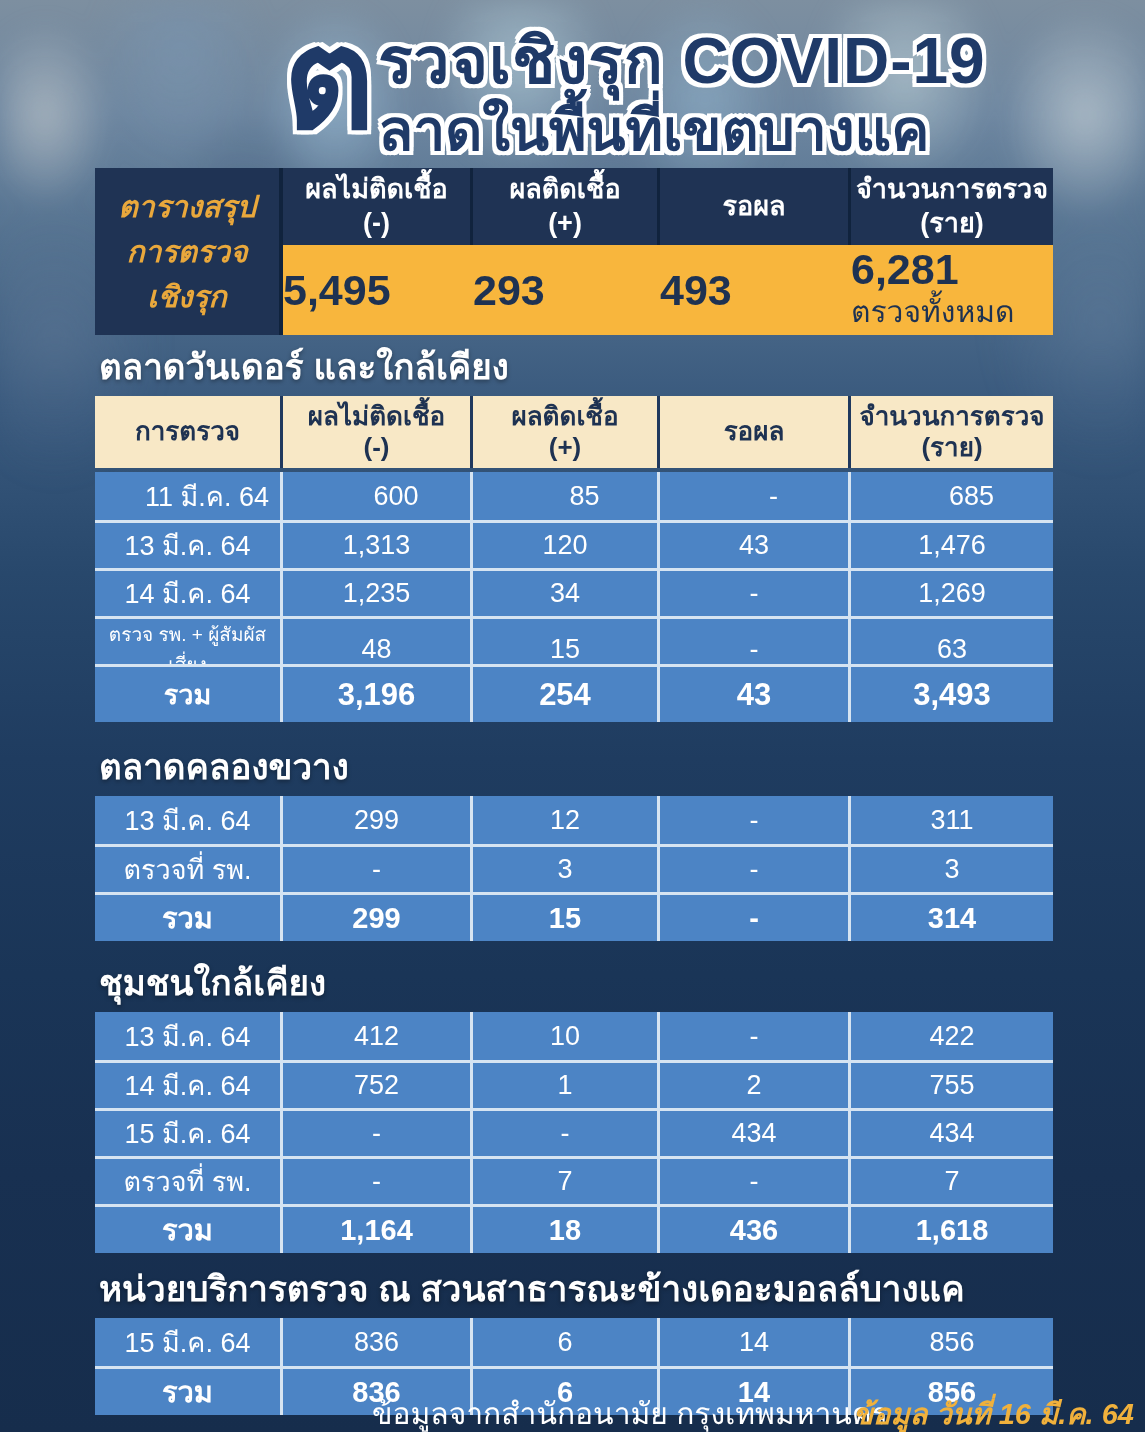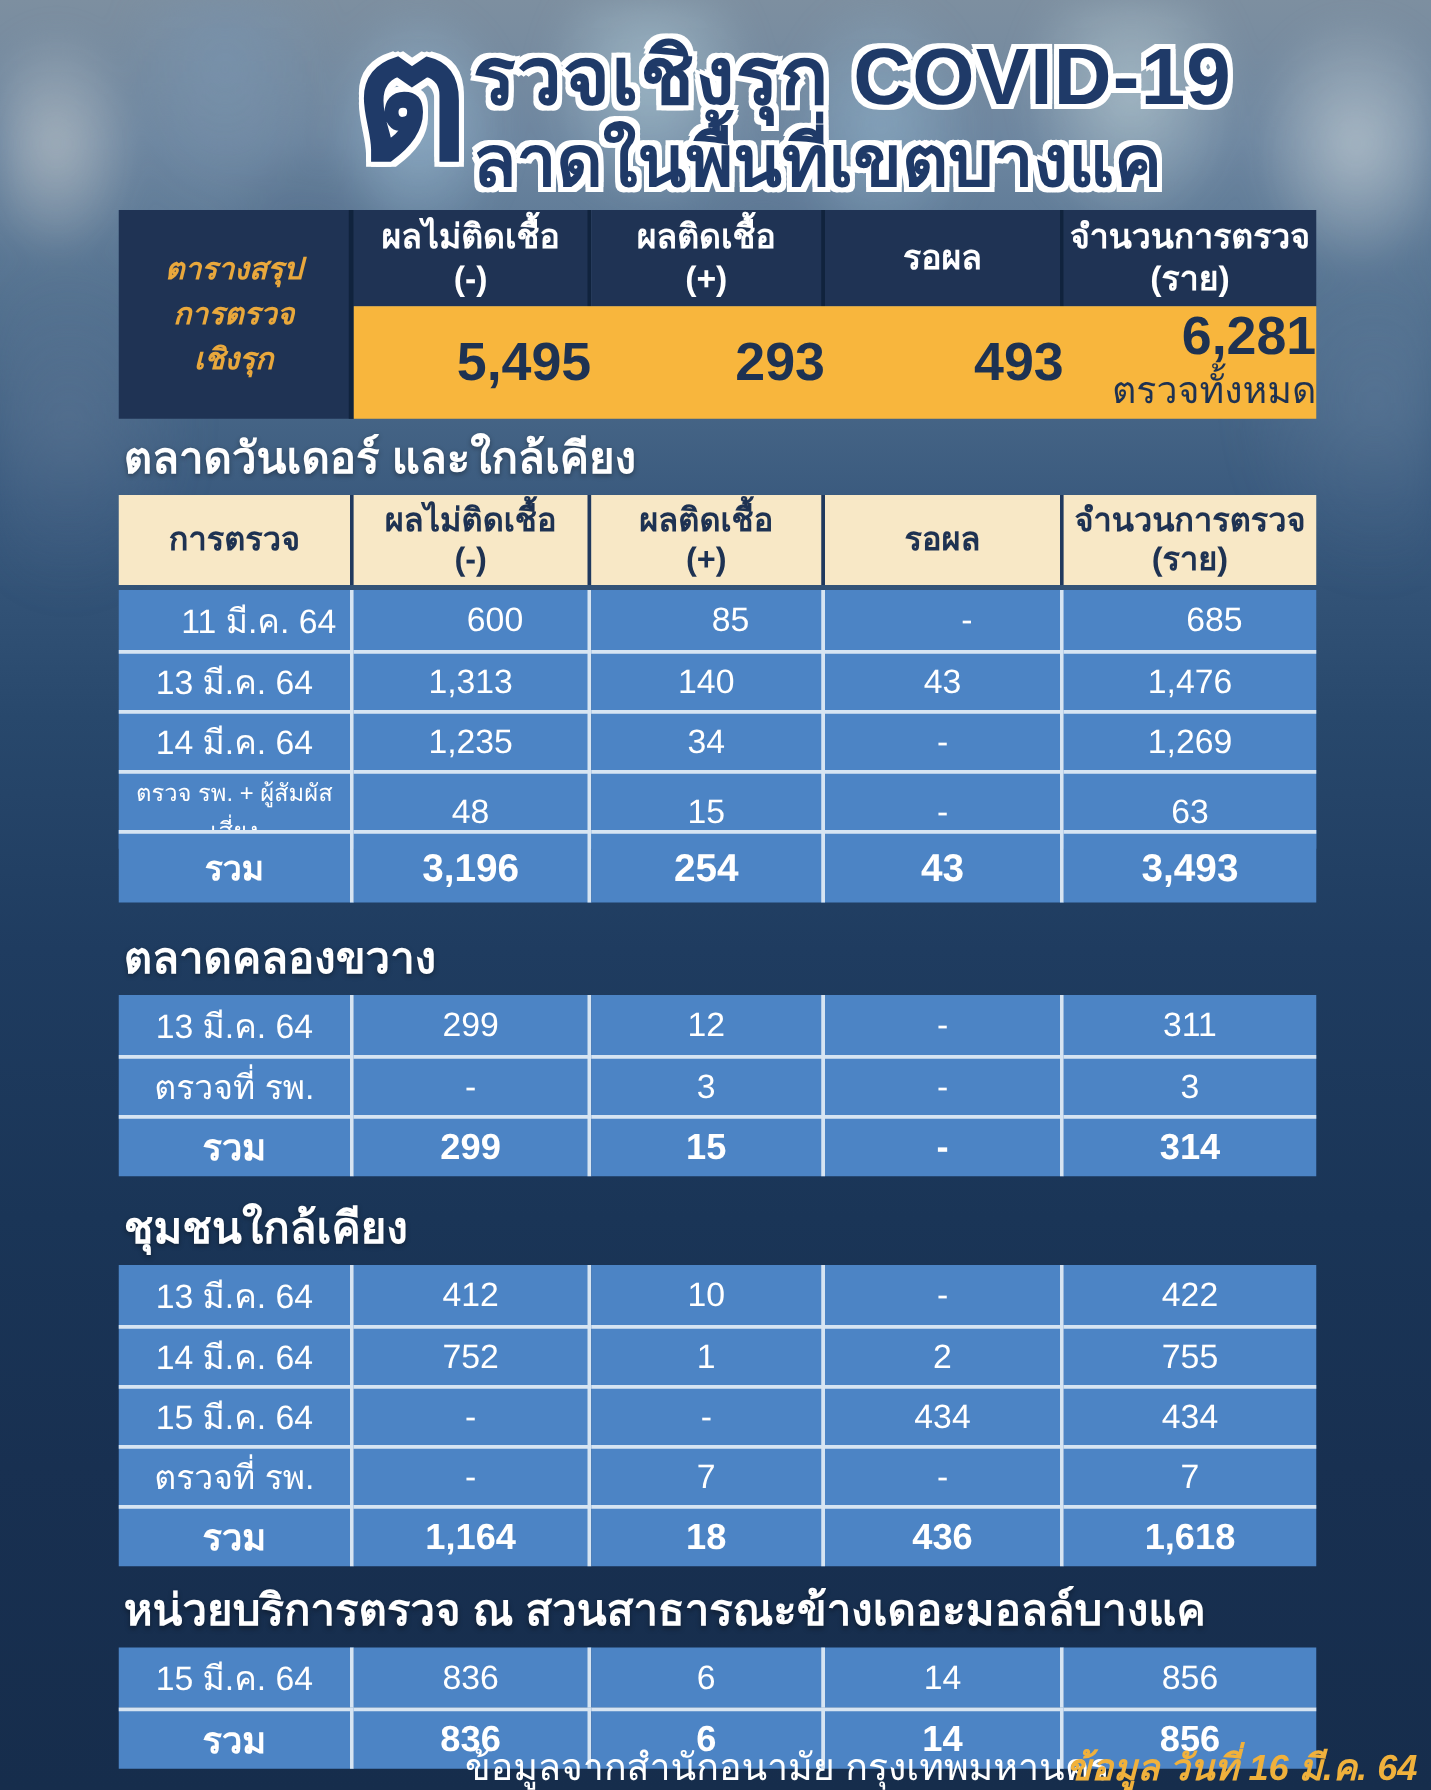--- a/index.html
+++ b/index.html
@@ -46,33 +46,33 @@
   .title-l2 { font-size:57px; line-height:1.1; margin-top:3px; white-space:nowrap; }
 
   
   .content { position:absolute; top:168px; left:95px; width:958px; z-index:2; }
 
   
   .summary { display:grid; grid-template-columns:188px 770px; grid-template-rows:77px 90px; }
   .sum-label {
     grid-row:1 / 3; background:#1f3354; border-right:4px solid #10233d;
     display:flex; align-items:center; justify-content:center; text-align:center;
-    color:#e9a83c; font-style:italic; font-weight:bold; font-size:24px; line-height:1.5;
+    color:#e9a83c; font-style:italic; font-weight:bold; font-size:30px; line-height:1.5;
     white-space:pre-line;
   }
   .sum-headers { display:grid; grid-template-columns:190px 187px 191px 202px; }
   .sum-h {
     background:#1f3354; color:#fff; font-size:27px; line-height:1.25; font-weight:600;
     display:flex; align-items:center; justify-content:center; text-align:center;
     white-space:pre-line; border-right:3px solid #10233d;
   }
   .sum-h:last-child { border-right:none; }
   .sum-values { display:grid; grid-template-columns:190px 187px 191px 202px; background:#f8b63d; }
   .sum-v {
-    display:flex; flex-direction:column; align-items:flex-end; justify-content:center;
+    display:flex; flex-direction:column; align-items:flex-start; justify-content:center;
     color:#1e3252; font-weight:bold; font-size:43px;
   }
   .sum-note { font-size:30px; margin-top:-6px; font-weight:normal; }
 
   
   .section-title {
     color:#fff; font-weight:bold; font-size:35px; line-height:1.2;
     margin:24px 0 8px 4px; text-shadow:0 2px 4px rgba(0,0,0,.35); white-space:nowrap;
   }
   .section:nth-child(1) .section-title { margin-top:11px; }
@@ -172,21 +172,21 @@
             <div class="row">
               <div class="cell label">11 มี.ค. 64</div>
               <div class="cell">600</div>
               <div class="cell">85</div>
               <div class="cell">-</div>
               <div class="cell">685</div>
             </div>
             <div class="row">
               <div class="cell label">13 มี.ค. 64</div>
               <div class="cell">1,313</div>
-              <div class="cell">140</div>
+              <div class="cell">120</div>
               <div class="cell">43</div>
               <div class="cell">1,476</div>
             </div>
             <div class="row">
               <div class="cell label">14 มี.ค. 64</div>
               <div class="cell">1,235</div>
               <div class="cell">34</div>
               <div class="cell">-</div>
               <div class="cell">1,269</div>
             </div>

